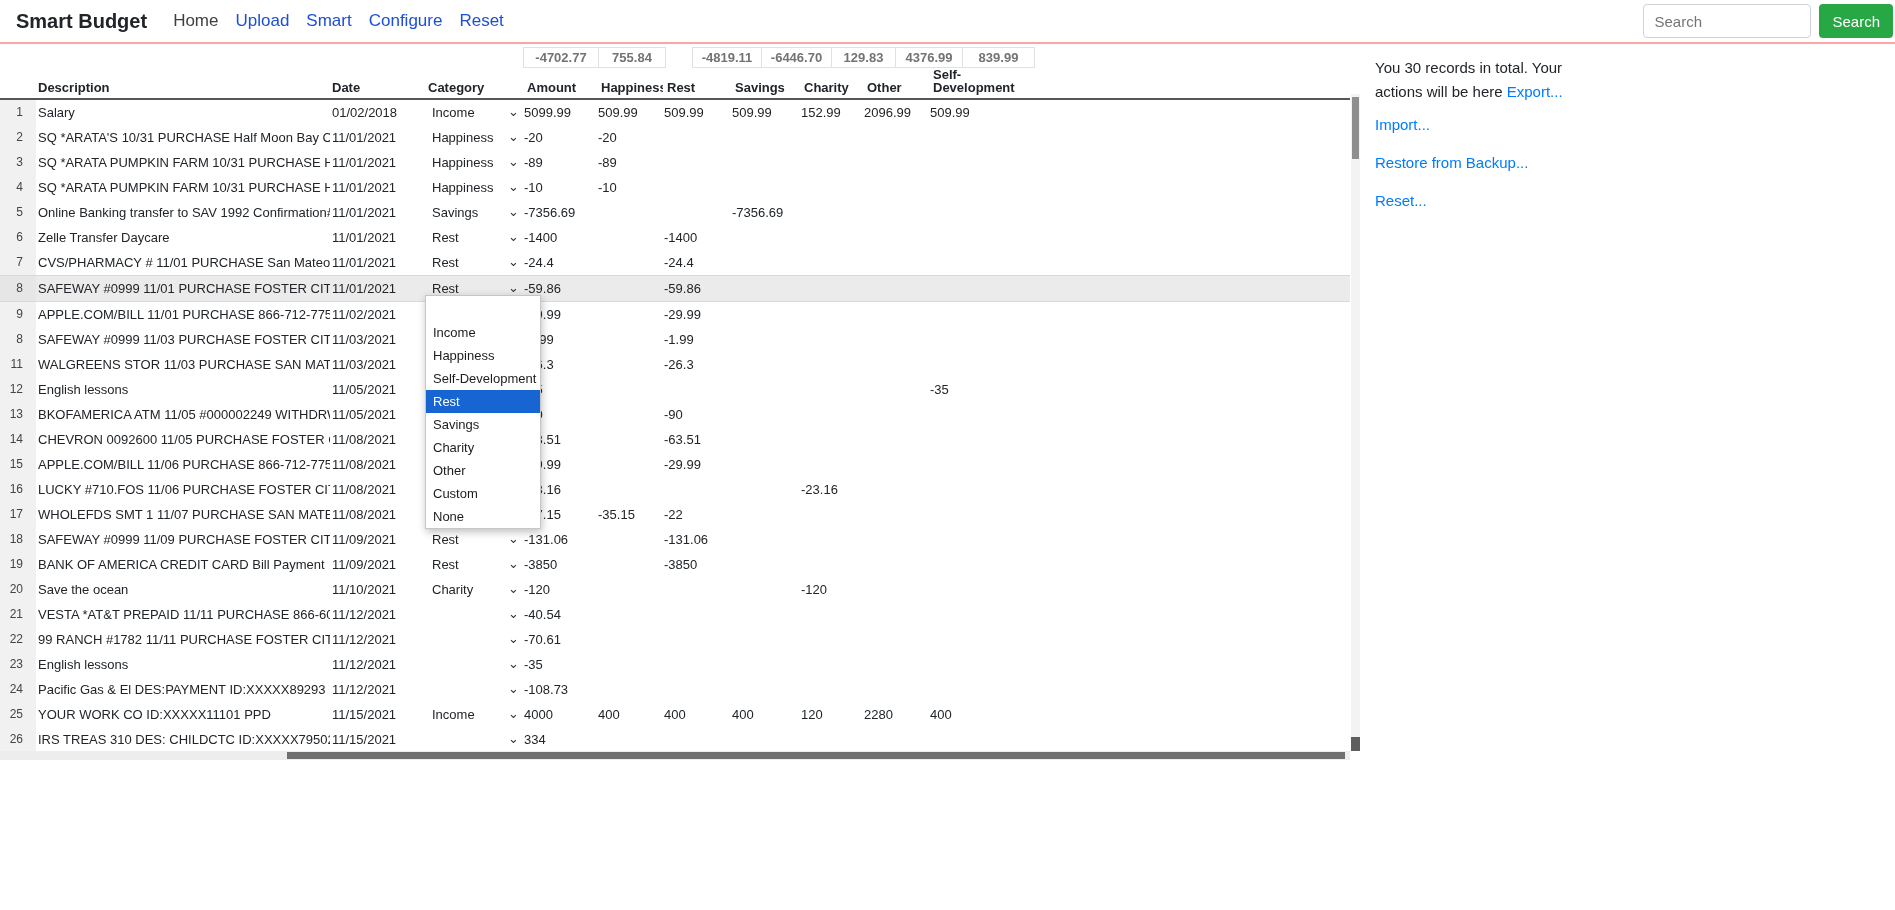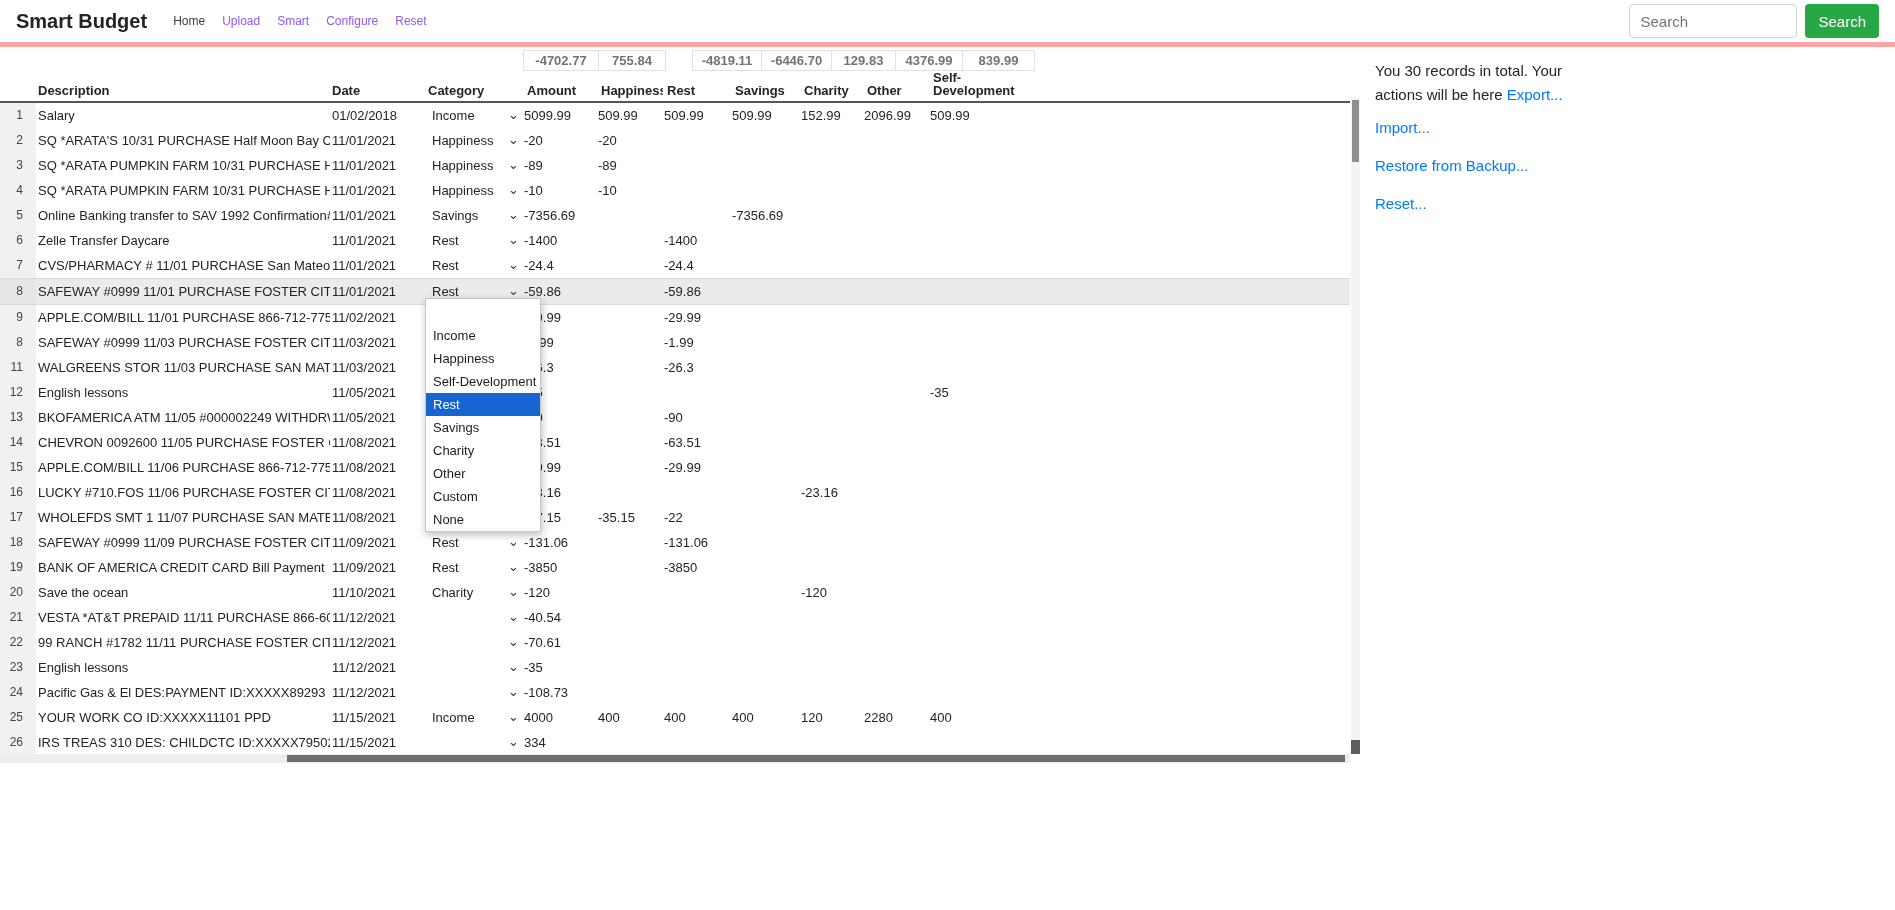--- a/index.html
+++ b/index.html
@@ -5,25 +5,25 @@
   * { box-sizing: content-box; }
   html,body { margin:0; padding:0; background:#fff; }
   body {
     width:1895px; height:910px; overflow:hidden; position:relative;
     font-family:"Liberation Sans", sans-serif; color:#212529;
   }
 
   
   .navbar {
     height:42px; display:flex; align-items:center;
-    padding:0 16px 0 16px; border-bottom:5px solid #fca5a5; background:#fff;
+    padding:0 2px 0 16px; border-bottom:2px solid #fca5a5; background:#fff;
   }
   .brand { font-size:20px; font-weight:700; color:#212529; margin-right:26px; cursor:pointer; }
-  .nav { display:flex; gap:17px; font-size:12px; }
-  .nav a { color:#8b5cf6; text-decoration:none; cursor:pointer; }
+  .nav { display:flex; gap:17px; font-size:17px; }
+  .nav a { color:#1d4ed8; text-decoration:none; cursor:pointer; }
   .nav a.active { color:#404040; }
   .search-area { margin-left:auto; display:flex; }
   .search-input {
     width:146px; height:32px; border:1px solid #ced4da; border-radius:4px;
     padding:0 10px; font-size:15px; color:#495057; outline:none;
     font-family:"Liberation Sans", sans-serif;
   }
   .search-btn {
     height:34px; margin-left:8px; background:#28a745; color:#fff; border:none;
     border-radius:4px; padding:0 13px; font-size:15px; cursor:pointer;

